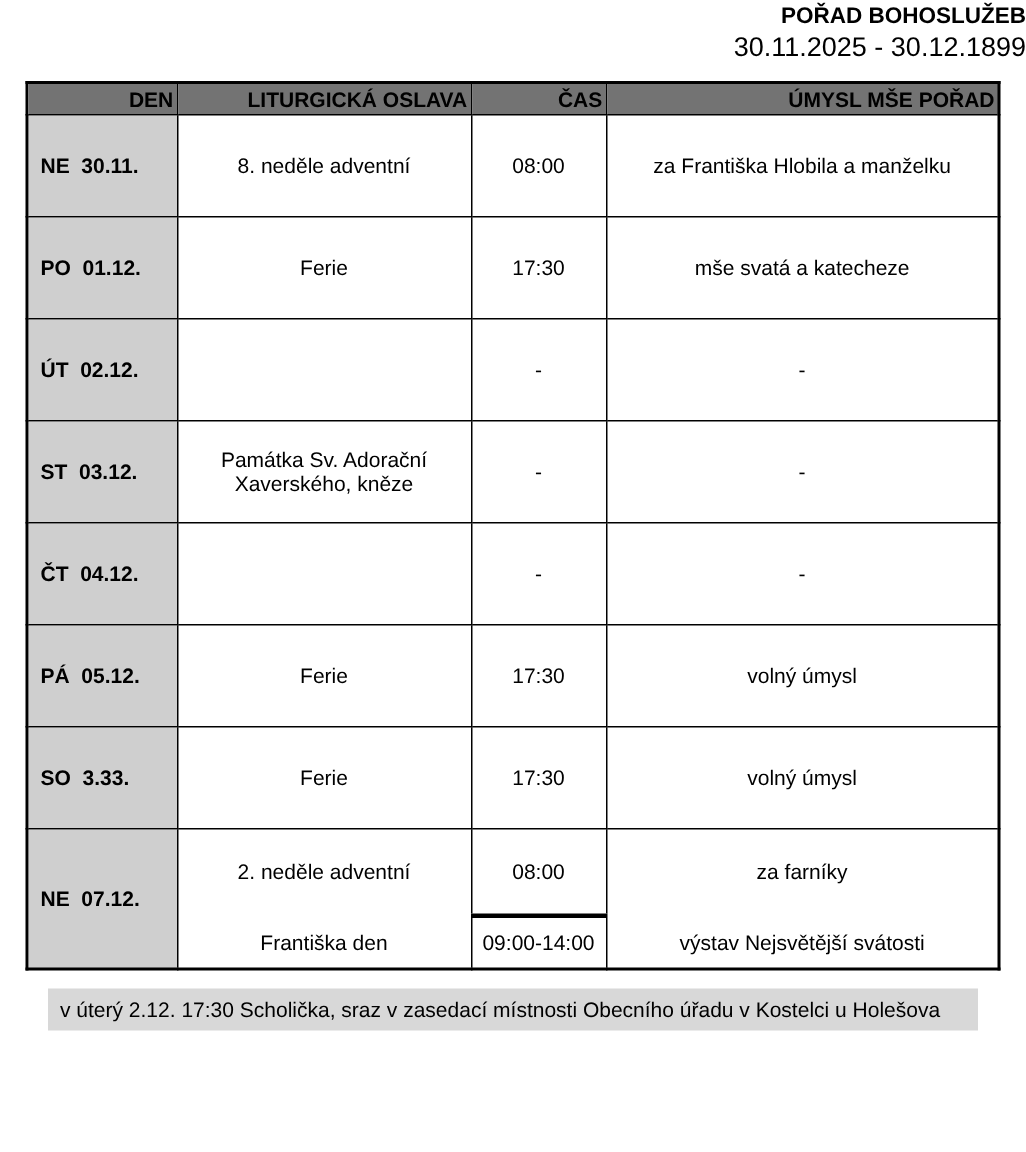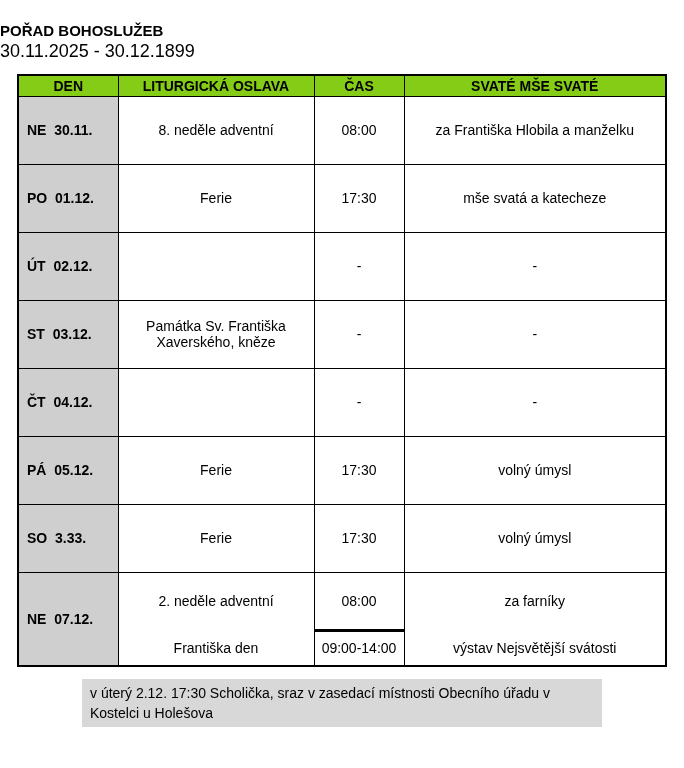--- a/index.html
+++ b/index.html
@@ -7,21 +7,21 @@
     margin: 0;
     padding: 0;
     width: 684px;
     height: 768px;
     background: #ffffff;
     color: #000000;
     font-family: "Liberation Sans", sans-serif;
   }
   .page { width: 684px; height: 768px; overflow: hidden; }
 
-  .doc-header { text-align: left; padding-top: 20px; }
+  .doc-header { text-align: right; padding-top: 0; }
   .doc-title,
   .doc-subtitle {
     font-size: 15px;
     font-weight: bold;
     line-height: 21px;
   }
   .doc-daterange {
     font-size: 18px;
     line-height: 21px;
   }
@@ -35,41 +35,42 @@
   }
   .schedule th, .schedule td {
     border: 1px solid #000000;
     font-size: 14px;
     text-align: center;
     vertical-align: middle;
     padding: 2px 4px;
     overflow: hidden;
   }
   .schedule thead th {
-    background: #84cc16;
+    background: #737373;
     height: 21px;
     font-weight: bold;
     padding: 1px 2px;
+    text-align: right;
   }
   .schedule tbody tr.data-row { height: 68px; margin-top: 38px; }
   .schedule td.day {
     background: #cfcfcf;
     font-weight: bold;
     text-align: left;
     padding-left: 8px;
     white-space: pre;
   }
   .schedule tr.row-split-top { height: 58px; }
   .schedule tr.row-split-top td { border-bottom: none; }
   .schedule tr.row-split-bottom { height: 36px; }
   .schedule tr.row-split-bottom td { border-top: none; }
   .schedule tr.row-split-bottom td.time-boxed { border-top: 3px solid #000000; }
 
   .footer-note {
-    width: 520px;
+    width: 620px;
     margin: 12px auto 0 auto;
     background: #d8d8d8;
     font-size: 14px;
     line-height: 20px;
     padding: 4px 8px;
     text-align: left;
   }
 </style>
 </head>
 <body>
@@ -86,21 +87,21 @@
       <col style="width:100px">
       <col style="width:196px">
       <col style="width:90px">
       <col style="width:262px">
     </colgroup>
     <thead>
       <tr>
         <th>DEN</th>
         <th>LITURGICKÁ OSLAVA</th>
         <th>ČAS</th>
-        <th>SVATÉ MŠE SVATÉ</th>
+        <th>ÚMYSL MŠE POŘAD</th>
       </tr>
     </thead>
     <tbody>
       <tr class="data-row">
         <td class="day">NE  30.11.</td>
         <td>8. neděle adventní</td>
         <td>08:00</td>
         <td>za Františka Hlobila a manželku</td>
       </tr>
       <tr class="data-row">
@@ -110,21 +111,21 @@
         <td>mše svatá a katecheze</td>
       </tr>
       <tr class="data-row">
         <td class="day">ÚT  02.12.</td>
         <td></td>
         <td>-</td>
         <td>-</td>
       </tr>
       <tr class="data-row">
         <td class="day">ST  03.12.</td>
-        <td>Památka Sv. Františka Xaverského, kněze</td>
+        <td>Památka Sv. Adorační Xaverského, kněze</td>
         <td>-</td>
         <td>-</td>
       </tr>
       <tr class="data-row">
         <td class="day">ČT  04.12.</td>
         <td></td>
         <td>-</td>
         <td>-</td>
       </tr>
       <tr class="data-row">

